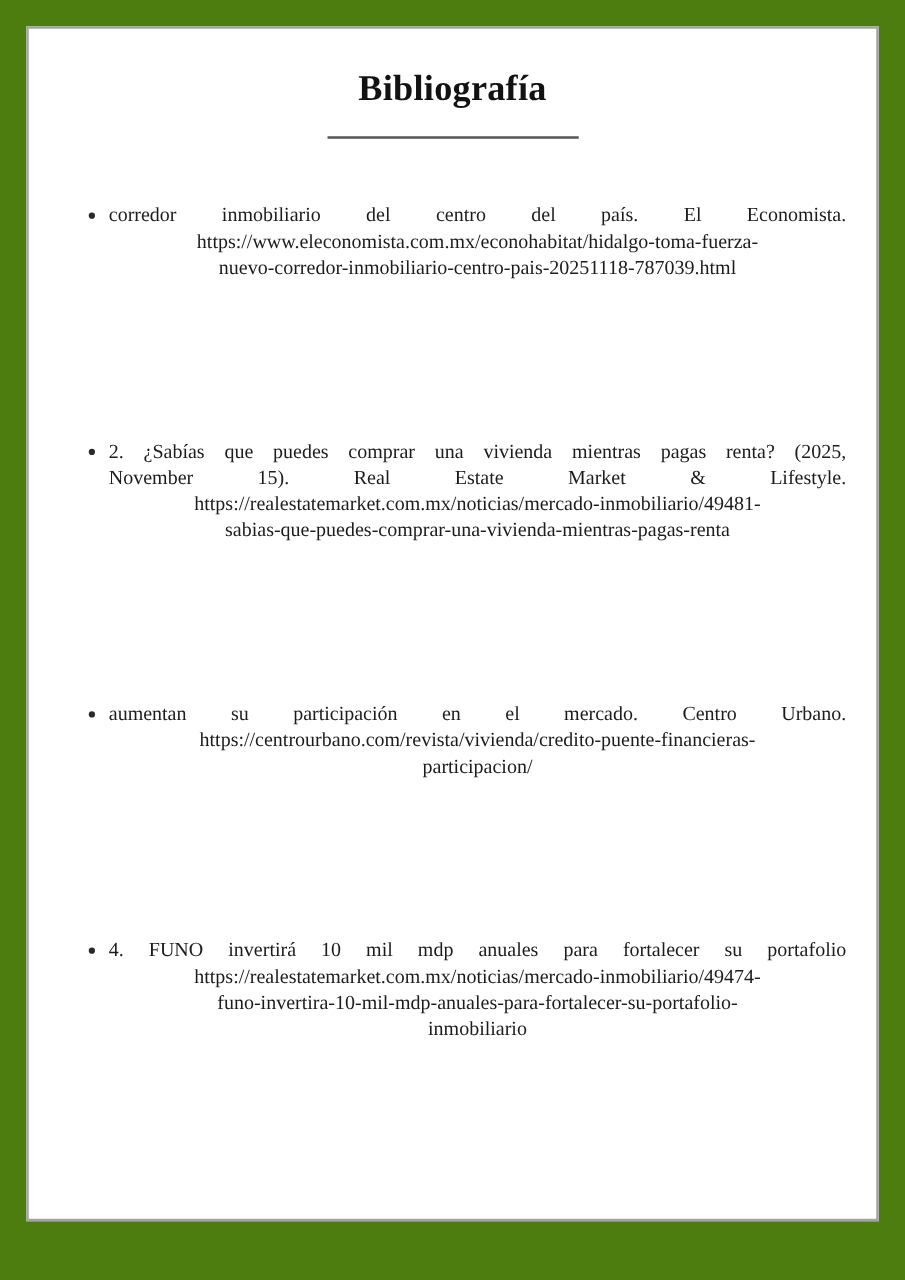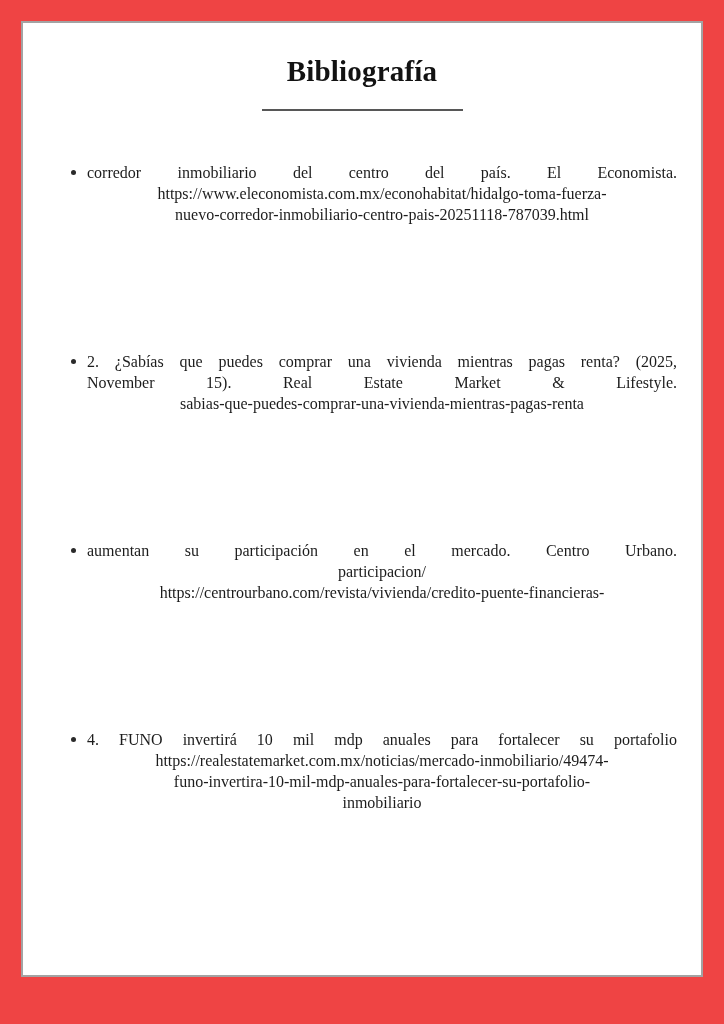--- a/index.html
+++ b/index.html
@@ -7,21 +7,21 @@
     padding: 0;
     background: #ffffff;
     width: 724px;
     height: 1024px;
     font-family: "Liberation Serif", "DejaVu Serif", serif;
   }
   .page {
     position: relative;
     width: 724px;
     height: 1024px;
-    background: #ef4444;
+    background: #4d7c0f;
     overflow: hidden;
   }
   .frame {
     position: absolute;
     left: 21px;
     top: 21px;
     width: 678px;
     height: 952px;
     border: 2px solid #a3a3a3;
     background: #ffffff;
@@ -95,27 +95,28 @@
 
       <li>
         <div class="line j">corredor inmobiliario del centro del país. El Economista.</div>
         <div class="line l">https://www.eleconomista.com.mx/econohabitat/hidalgo-toma-fuerza-</div>
         <div class="line l">nuevo-corredor-inmobiliario-centro-pais-20251118-787039.html</div>
       </li>
 
       <li>
         <div class="line j">2. ¿Sabías que puedes comprar una vivienda mientras pagas renta? (2025,</div>
         <div class="line j">November 15). Real Estate Market &amp; Lifestyle.</div>
+        <div class="line l">https://realestatemarket.com.mx/noticias/mercado-inmobiliario/49481-</div>
         <div class="line l">sabias-que-puedes-comprar-una-vivienda-mientras-pagas-renta</div>
       </li>
 
       <li>
         <div class="line j">aumentan su participación en el mercado. Centro Urbano.</div>
+        <div class="line l">https://centrourbano.com/revista/vivienda/credito-puente-financieras-</div>
         <div class="line l">participacion/</div>
-        <div class="line l">https://centrourbano.com/revista/vivienda/credito-puente-financieras-</div>
       </li>
 
       <li>
         <div class="line j">4. FUNO invertirá 10 mil mdp anuales para fortalecer su portafolio</div>
         <div class="line l">https://realestatemarket.com.mx/noticias/mercado-inmobiliario/49474-</div>
         <div class="line l">funo-invertira-10-mil-mdp-anuales-para-fortalecer-su-portafolio-</div>
         <div class="line l">inmobiliario</div>
       </li>
 
     </ul>

